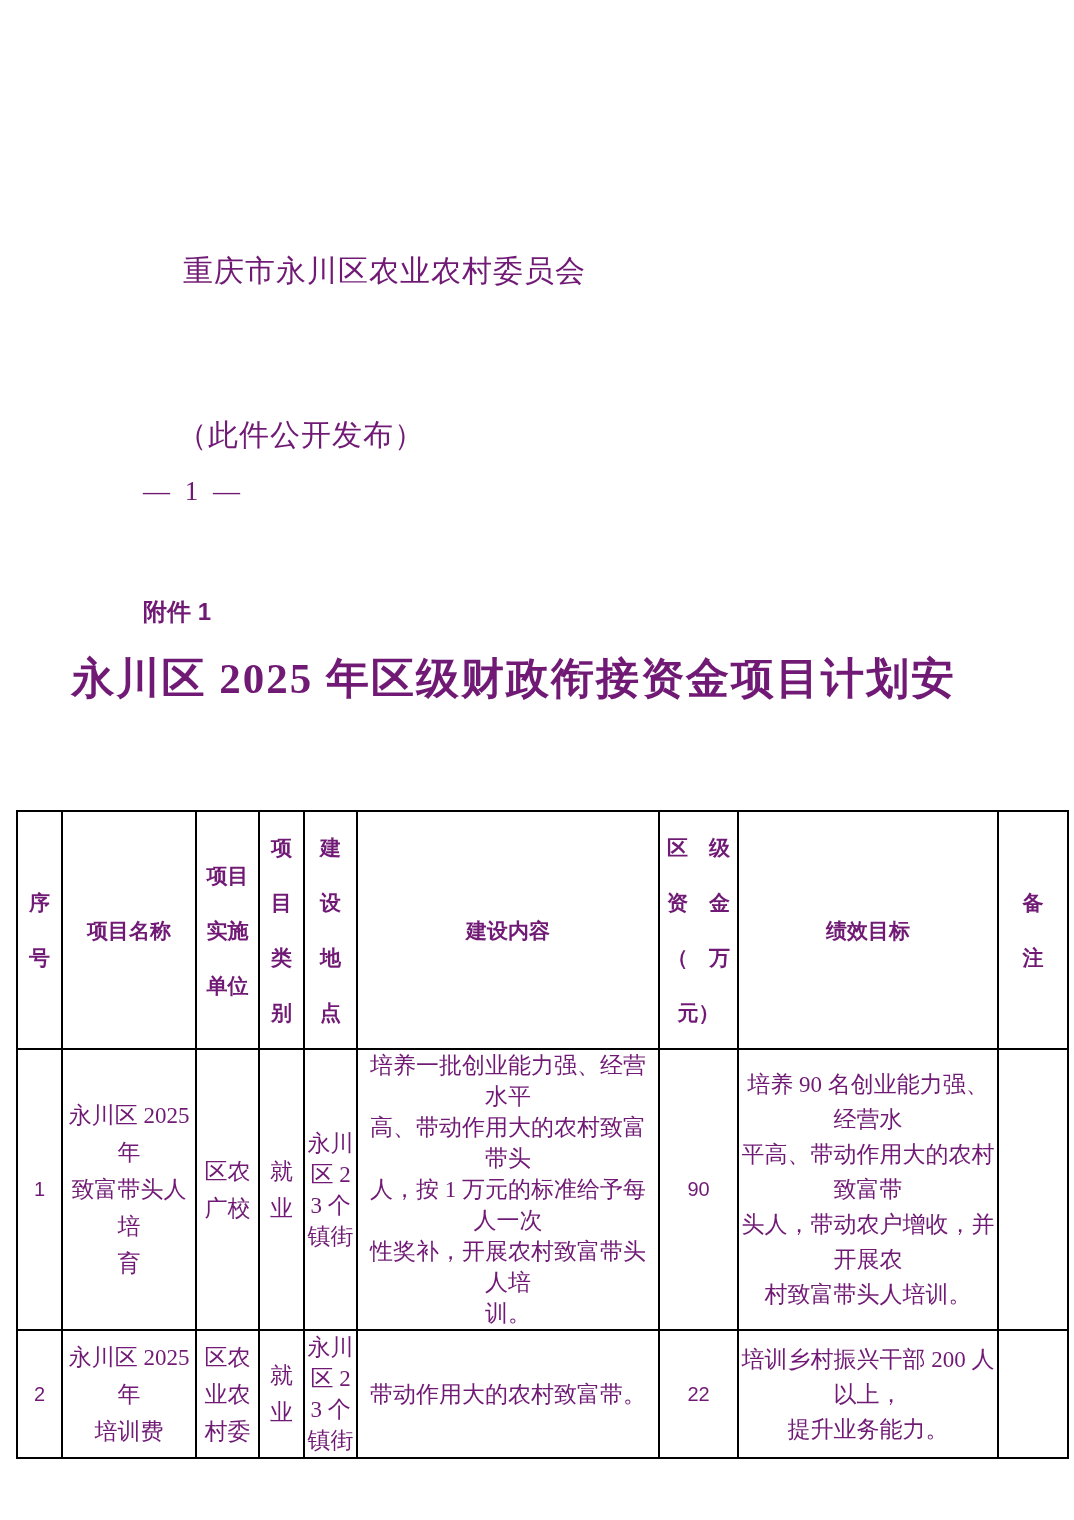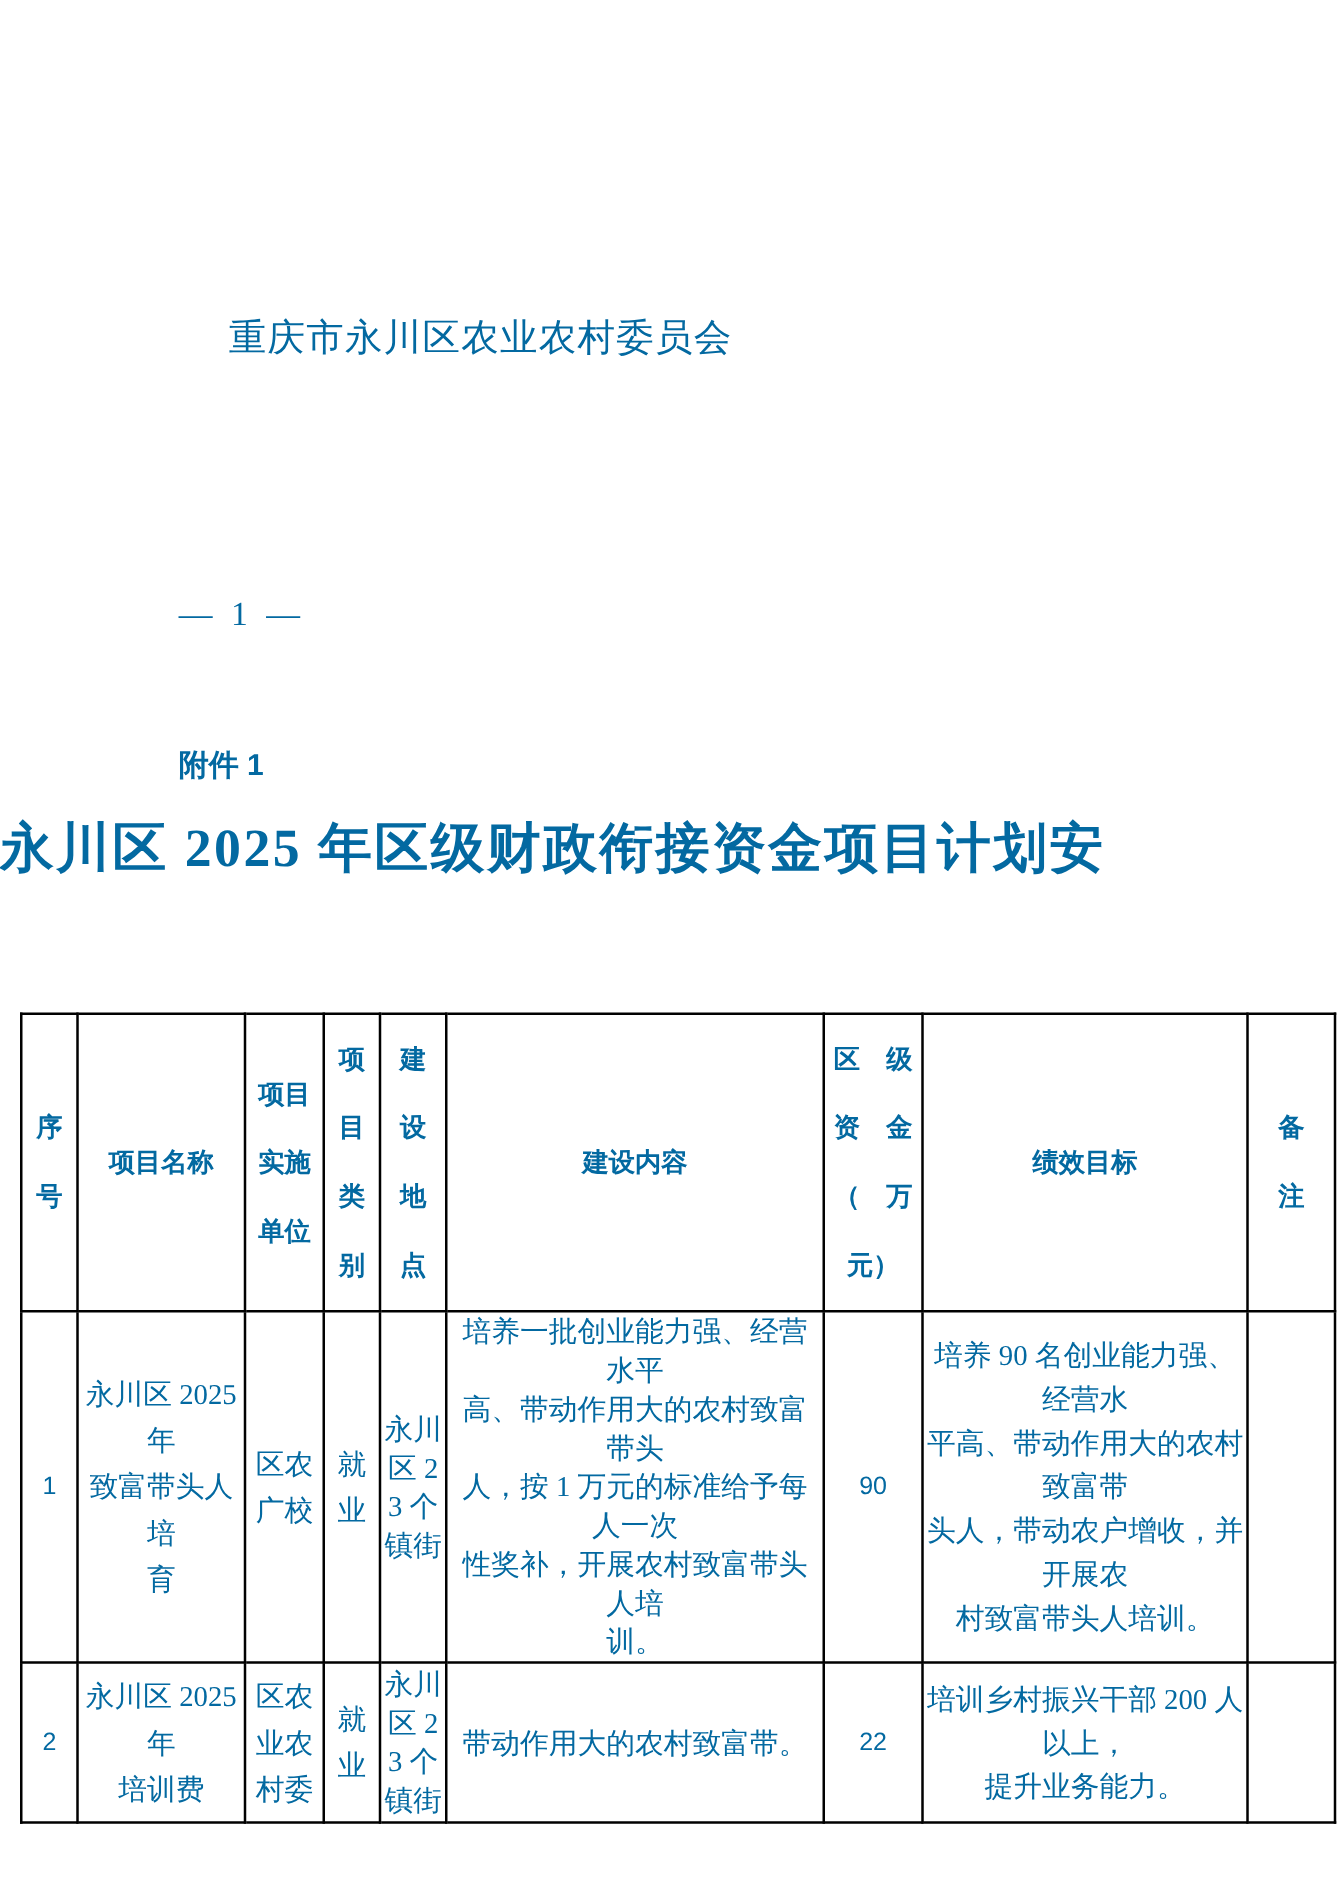--- a/index.html
+++ b/index.html
@@ -1,32 +1,32 @@
 <!DOCTYPE html>
 <html><head>
 <meta charset="utf-8">
 <style>
   html,body{margin:0;padding:0;background:#ffffff;}
   .page{
     position:relative;
     width:1074px;height:1520px;
     background:#ffffff;
-    color:#0369a1;
+    color:#701a75;
     overflow:hidden;
     font-family:"Liberation Serif","DejaVu Serif",serif;
   }
   .abs{position:absolute;white-space:pre-line;}
   .body-text{font-size:30px;letter-spacing:1px;line-height:1.2;}
   .page-num{font-size:27px;letter-spacing:4px;}
   .attachment{
     font-family:"Liberation Sans","DejaVu Sans",sans-serif;
     font-weight:bold;font-size:24px;
   }
   .title-line{
-    left:0;width:956px;text-align:left;
+    left:0;width:956px;text-align:right;
     font-weight:bold;font-size:43px;letter-spacing:2px;
     font-family:"Liberation Serif","DejaVu Serif",serif;
   }
   table.plan{
     position:absolute;left:16px;top:810px;
     width:1051px;
     border-collapse:collapse;table-layout:fixed;
   }
   table.plan td{
     border:2px solid #000000;
@@ -52,20 +52,21 @@
   }
 </style>
 </head>
 <body>
 
 <div class="page">
 
   <div class="abs body-text" style="left:183px;top:253px;">重庆市永川区农业农村委员会</div>
 
 
+  <div class="abs body-text" style="left:177px;top:417px;">（此件公开发布）</div>
 
   <div class="abs page-num" style="left:143px;top:476px;">— 1 —</div>
 
   <div class="abs attachment" style="left:143px;top:596px;">附件 1</div>
 
   <div class="abs title-line" style="top:650px;">永川区 2025 年区级财政衔接资金项目计划安</div>
 
   <table class="plan">
     <colgroup>
       <col style="width:45px">

